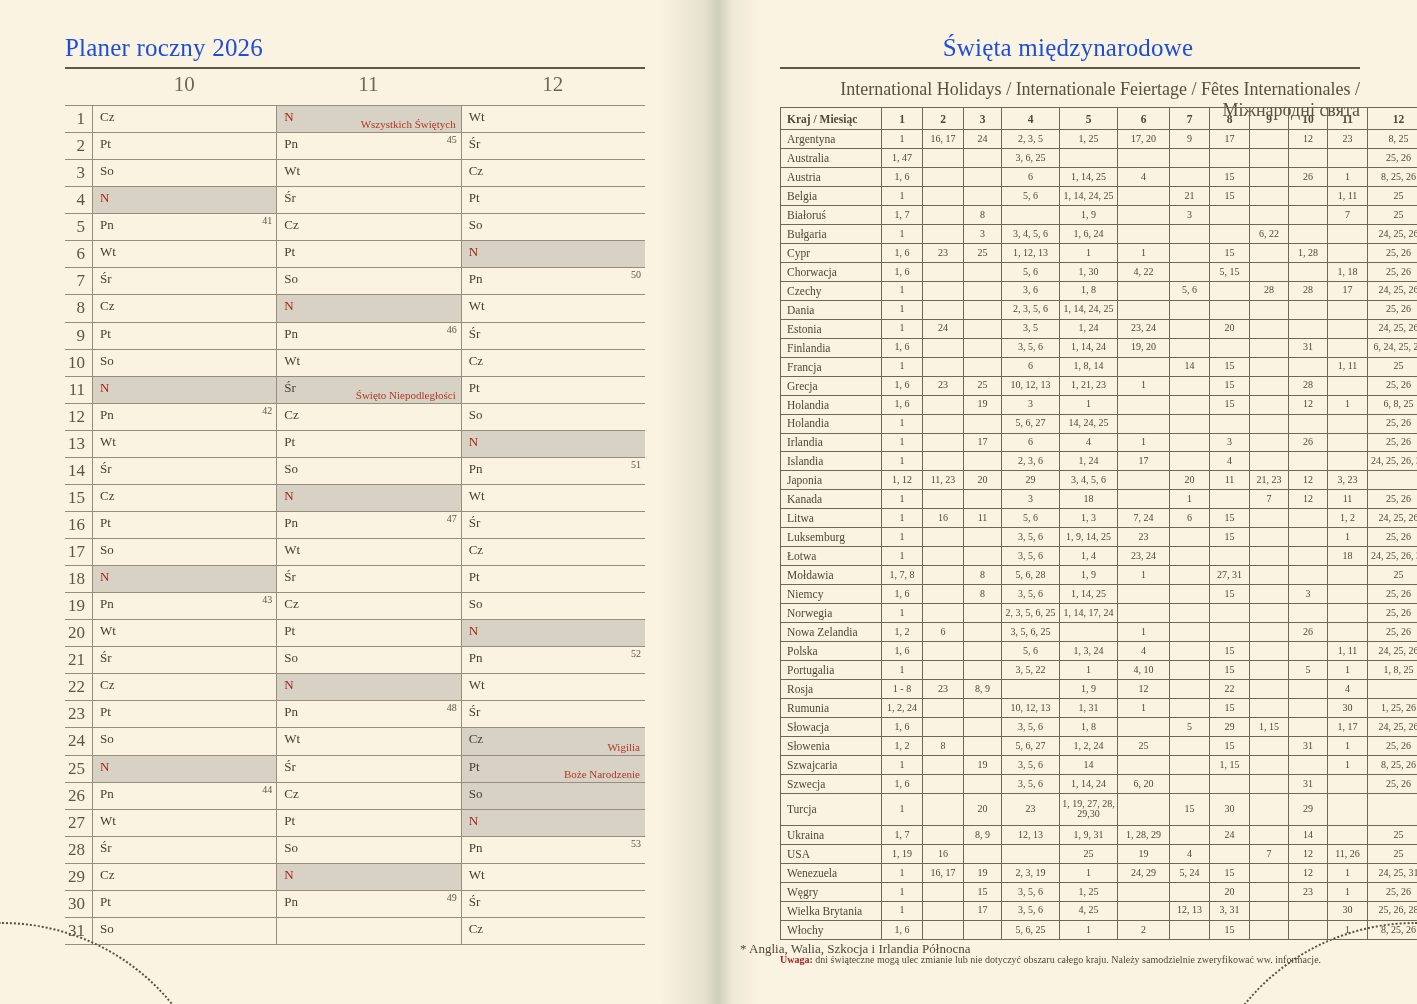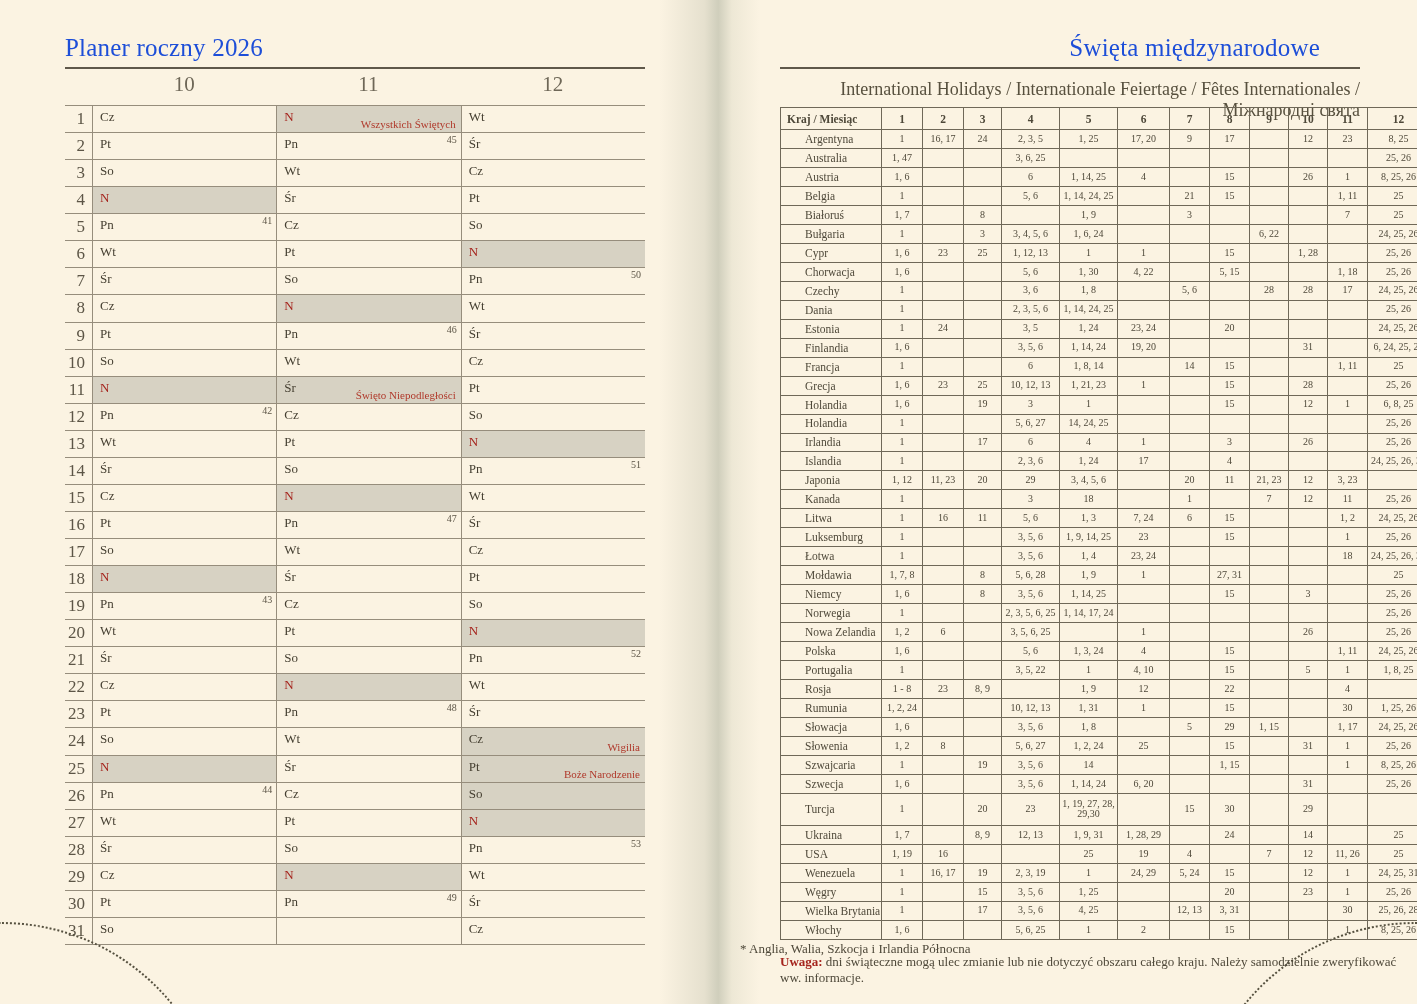--- a/index.html
+++ b/index.html
@@ -8,21 +8,21 @@
     background:#fbf3e2;
     font-family:"Liberation Serif","DejaVu Serif",serif;
     color:#4e4839;
   }
   
   .title{
     position:absolute;top:34px;margin:0;
     font-size:25px;font-weight:normal;color:#1d4ed8;letter-spacing:.2px;
   }
   .title-left{left:65px}
-  .title-right{left:740px;width:580px;text-align:right}
+  .title-right{left:778px;width:580px;text-align:center}
   .rule{position:absolute;top:67px;width:580px;border-top:2px solid #5f584a;height:0}
   .rule-left{left:65px}
   .rule-right{left:780px}
   .month-headers{position:absolute;left:92px;top:72px;width:553px;display:flex}
   .mh{width:184.3px;text-align:center;font-size:21px;color:#6e6757}
   .cal{
     position:absolute;left:65px;top:105px;
     display:grid;grid-template-columns:27px 184.3px 184.4px 184.3px;
     grid-auto-rows:27.07px;border-bottom:1px solid #968d7c;
   }
@@ -63,23 +63,23 @@
   table.holidays{
     position:absolute;left:780px;top:107px;width:581px;height:833px;
     border-collapse:collapse;table-layout:fixed;
   }
   .holidays th,.holidays td{
     border:1px solid #6f6858;padding:0 2px;text-align:center;overflow:hidden;
   }
   .holidays th{font-size:11.5px;font-weight:bold;color:#4e4839;height:21px}
   .holidays th.corner{text-align:left;padding-left:6px}
   .holidays td{font-size:10px;line-height:1.05;color:#4e4839}
-  .holidays td.country{text-align:left;padding-left:24px;font-size:11.5px;white-space:nowrap}
+  .holidays td.country{text-align:left;padding-left:6px;font-size:11.5px;white-space:nowrap}
   .fn1{position:absolute;left:740px;top:941px;font-size:13px;color:#4e4839}
-  .fn2{position:absolute;left:780px;top:954px;font-size:13px;color:#4e4839}
+  .fn2{position:absolute;left:780px;top:954px;font-size:10px;color:#4e4839}
   .fn2 .red{color:#a5241d;font-weight:bold}
 </style>
 </head>
 <body>
 
 <div>
 
   <h1 class="title title-left">Planer roczny 2026</h1>
   <div class="rule rule-left"></div>
   <div class="month-headers">

